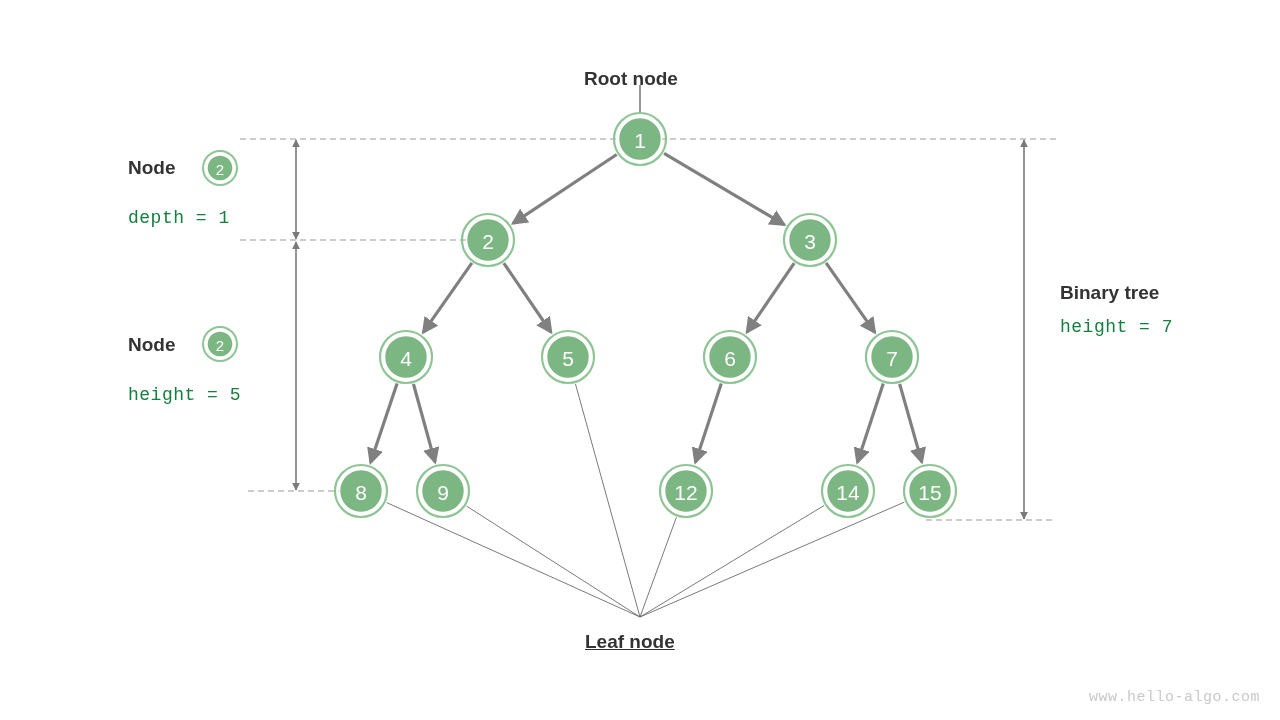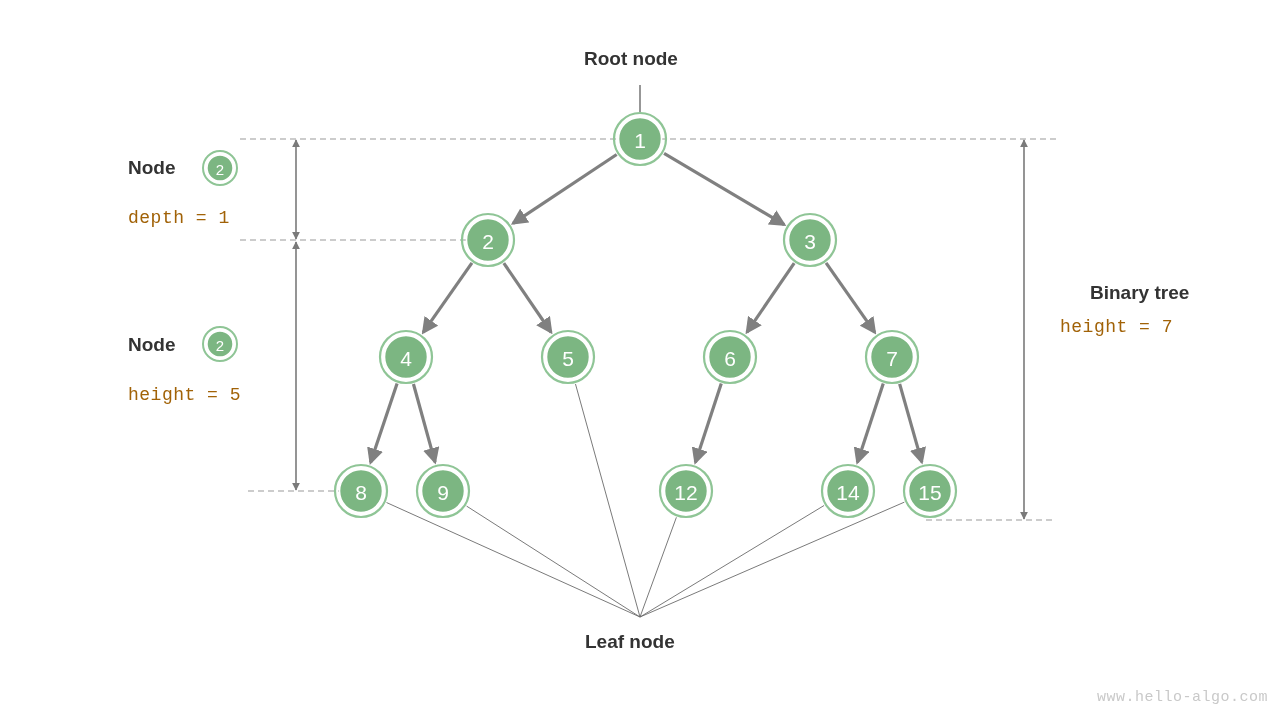--- a/index.html
+++ b/index.html
@@ -27,27 +27,27 @@
     font-family: "Liberation Sans", sans-serif;
     font-weight: bold;
     font-size: 19px;
     color: #333333;
     white-space: nowrap;
   }
   .label-mono {
     position: absolute;
     font-family: "Liberation Mono", monospace;
     font-size: 18px;
-    color: #a16207;
+    color: #15803d;
     white-space: nowrap;
     letter-spacing: 0.5px;
   }
   .watermark {
     position: absolute;
-    right: 12px;
+    right: 20px;
     bottom: 14px;
     font-family: "Liberation Mono", monospace;
     font-size: 15px;
     color: #c9c9c9;
     letter-spacing: 0.5px;
   }
   .node-text {
     font-family: "Liberation Sans", sans-serif;
     font-size: 21px;
     fill: #ffffff;
@@ -184,28 +184,28 @@
           <text x="220" y="169" class="badge-text">2</text>
         </g>
         <g>
           <circle cx="220" cy="344" r="17" fill="none" stroke="#8fc596" stroke-width="2"></circle>
           <circle cx="220" cy="344" r="13" fill="#7cb682" stroke="#ffffff" stroke-width="1.4"></circle>
           <text x="220" y="345" class="badge-text">2</text>
         </g>
       </g>
   </svg>
 
-  <div class="label-bold" style="left:584px; top:48px;">Root node</div>
-
-  <div class="label-bold" style="left:585px; top:631px;">Leaf node</div>
+  <div class="label-bold" style="left:584px; top:68px;">Root node</div>
+
+  <div class="label-bold" style="left:585px; top:631px;text-decoration:underline;">Leaf node</div>
 
   <div class="label-bold" style="left:128px; top:157px;">Node</div>
   <div class="label-mono" style="left:128px; top:208px;">depth = 1</div>
 
   <div class="label-bold" style="left:128px; top:334px;">Node</div>
   <div class="label-mono" style="left:128px; top:385px;">height = 5</div>
 
-  <div class="label-bold" style="left:1060px; top:282px;margin-left:30px;">Binary tree</div>
+  <div class="label-bold" style="left:1060px; top:282px;">Binary tree</div>
   <div class="label-mono" style="left:1060px; top:317px;">height = 7</div>
 
   <div class="watermark">www.hello-algo.com</div>
 
 </div>
 
 </body></html>

